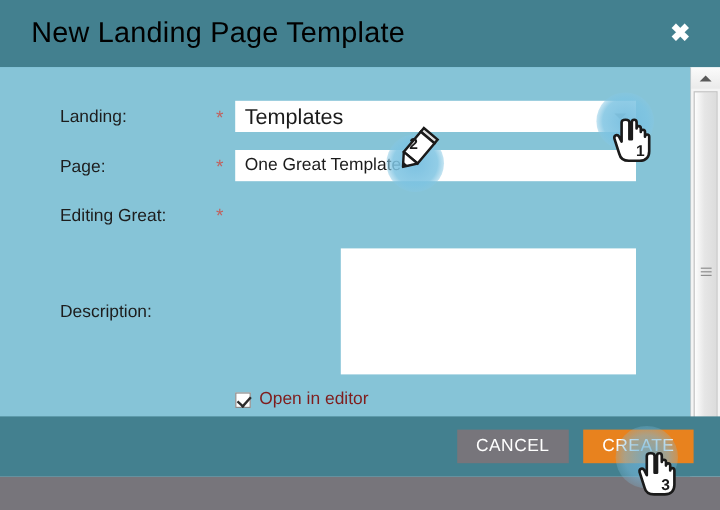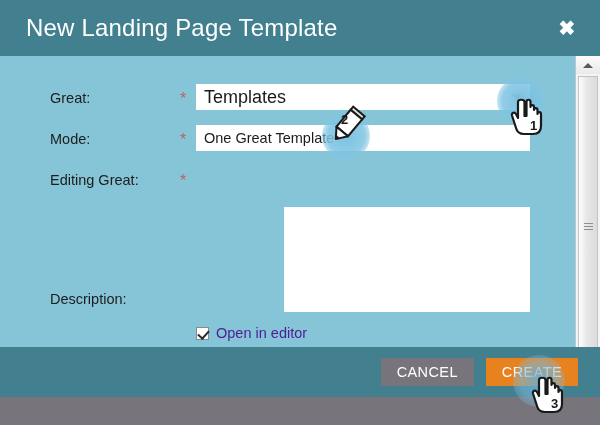--- a/index.html
+++ b/index.html
@@ -24,21 +24,21 @@
 
   
   .titlebar {
     height: 56px; flex: 0 0 56px;
     background: #43808f;
     display: flex; align-items: center;
     padding: 0 18px 0 26px;
     position: relative;
   }
   .title-text {
-    color: #ffffff;
+    color: #000000;
     font-size: 24px;
     font-weight: normal;
     letter-spacing: .2px;
     white-space: nowrap;
   }
   .close-btn {
     position: absolute; right: 22px; top: 50%;
     transform: translateY(-50%);
     width: 22px; height: 22px;
     display: flex; align-items: center; justify-content: center;
@@ -103,21 +103,21 @@
   }
   .caret {
     position: absolute; right: 8px; top: 50%;
     transform: translateY(-50%);
     width: 0; height: 0;
     border-left: 5px solid transparent;
     border-right: 5px solid transparent;
     border-top: 5px solid #9b9b9b;
   }
 
-  .desc-row { align-items: flex-end; gap: 44px; }
+  .desc-row { align-items: center; gap: 44px; }
   .desc-area {
     width: 100%; height: 105px;
     background: #fff; border: none; outline: none; resize: none;
     font-family: "Liberation Sans", sans-serif;
     font-size: 14.5px; color: #1b1b1b;
     padding: 5px 8px;
     display: block;
   }
 
   .check-row {
@@ -136,21 +136,21 @@
   }
   .cbox::after {
     content: "";
     position: absolute;
     left: 3px; top: 0px;
     width: 5px; height: 9px;
     border: solid #2b2b2b;
     border-width: 0 2px 2px 0;
     transform: rotate(42deg);
   }
-  .check-label { font-size: 14.5px; color: #4c1d95; }
+  .check-label { font-size: 14.5px; color: #7f1d1d; }
 
   
   .scrollbar {
     position: absolute;
     right: 0; top: 0; bottom: 0;
     width: 25px;
     background: #f0f0f0;
     border-left: 1px solid #b8c9cf;
     display: flex; flex-direction: column;
   }
@@ -238,32 +238,32 @@
     <div class="titlebar">
       <div class="title-text">New Landing Page Template</div>
       <div class="close-btn">✖</div>
     </div>
 
     <div class="body-area">
 
       <div class="form">
 
         <div class="row">
-          <div class="row-label">Great:</div>
+          <div class="row-label">Landing:</div>
           <div class="req">*</div>
           <div class="field-wrap">
             <div class="selectfield">
               <span>Templates</span>
               <span class="caret"></span>
             </div>
           </div>
         </div>
 
         <div class="row">
-          <div class="row-label">Mode:</div>
+          <div class="row-label">Page:</div>
           <div class="req">*</div>
           <div class="field-wrap">
             <input class="txtfield" type="text" value="One Great Template" style="">
           </div>
         </div>
 
         <div class="row">
           <div class="row-label">Editing Great:</div>
           <div class="req">*</div>
         </div>

